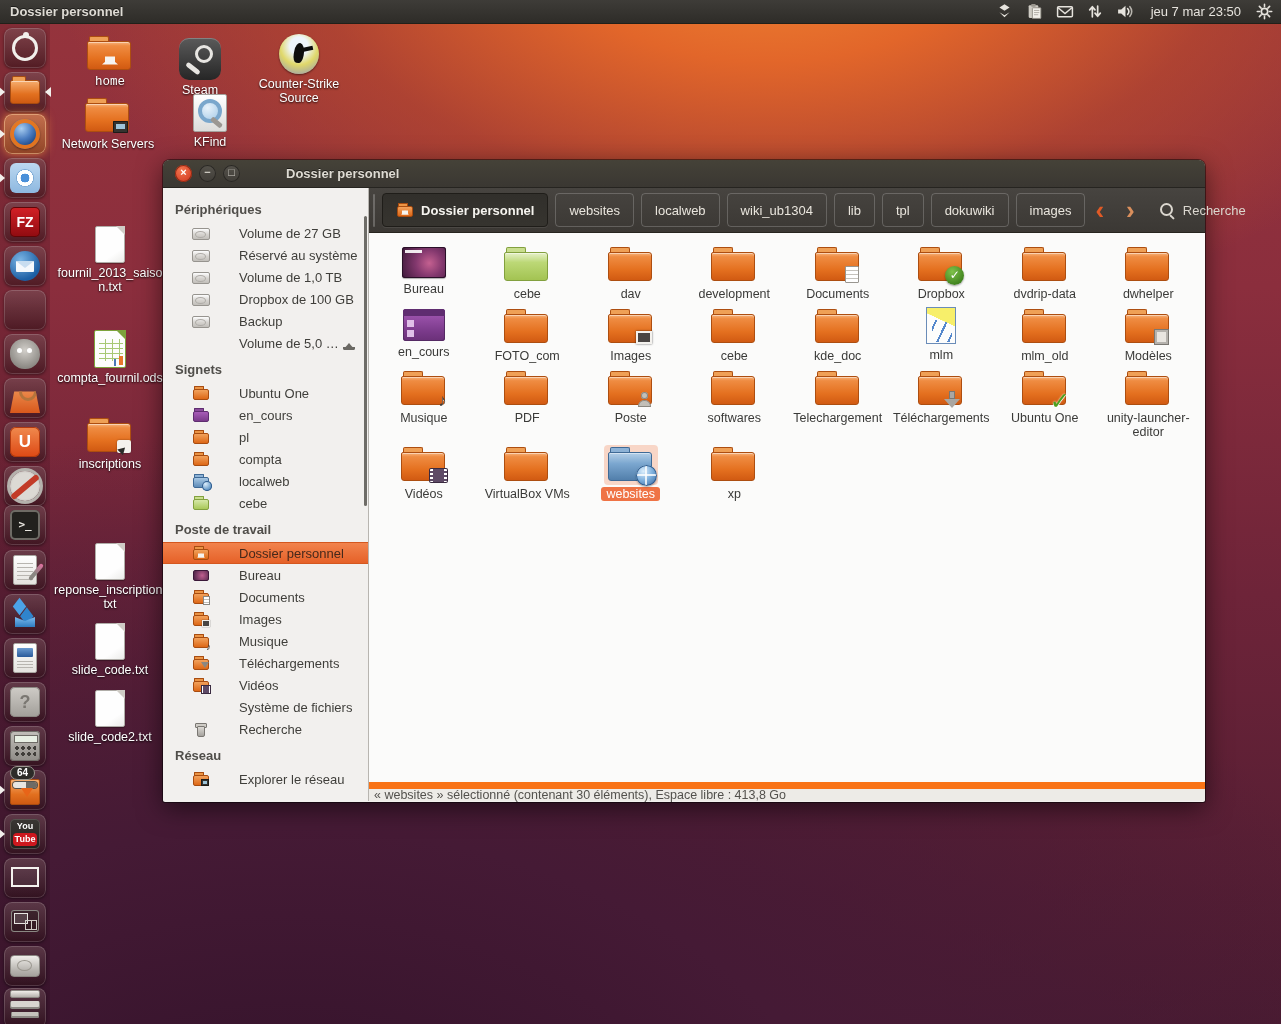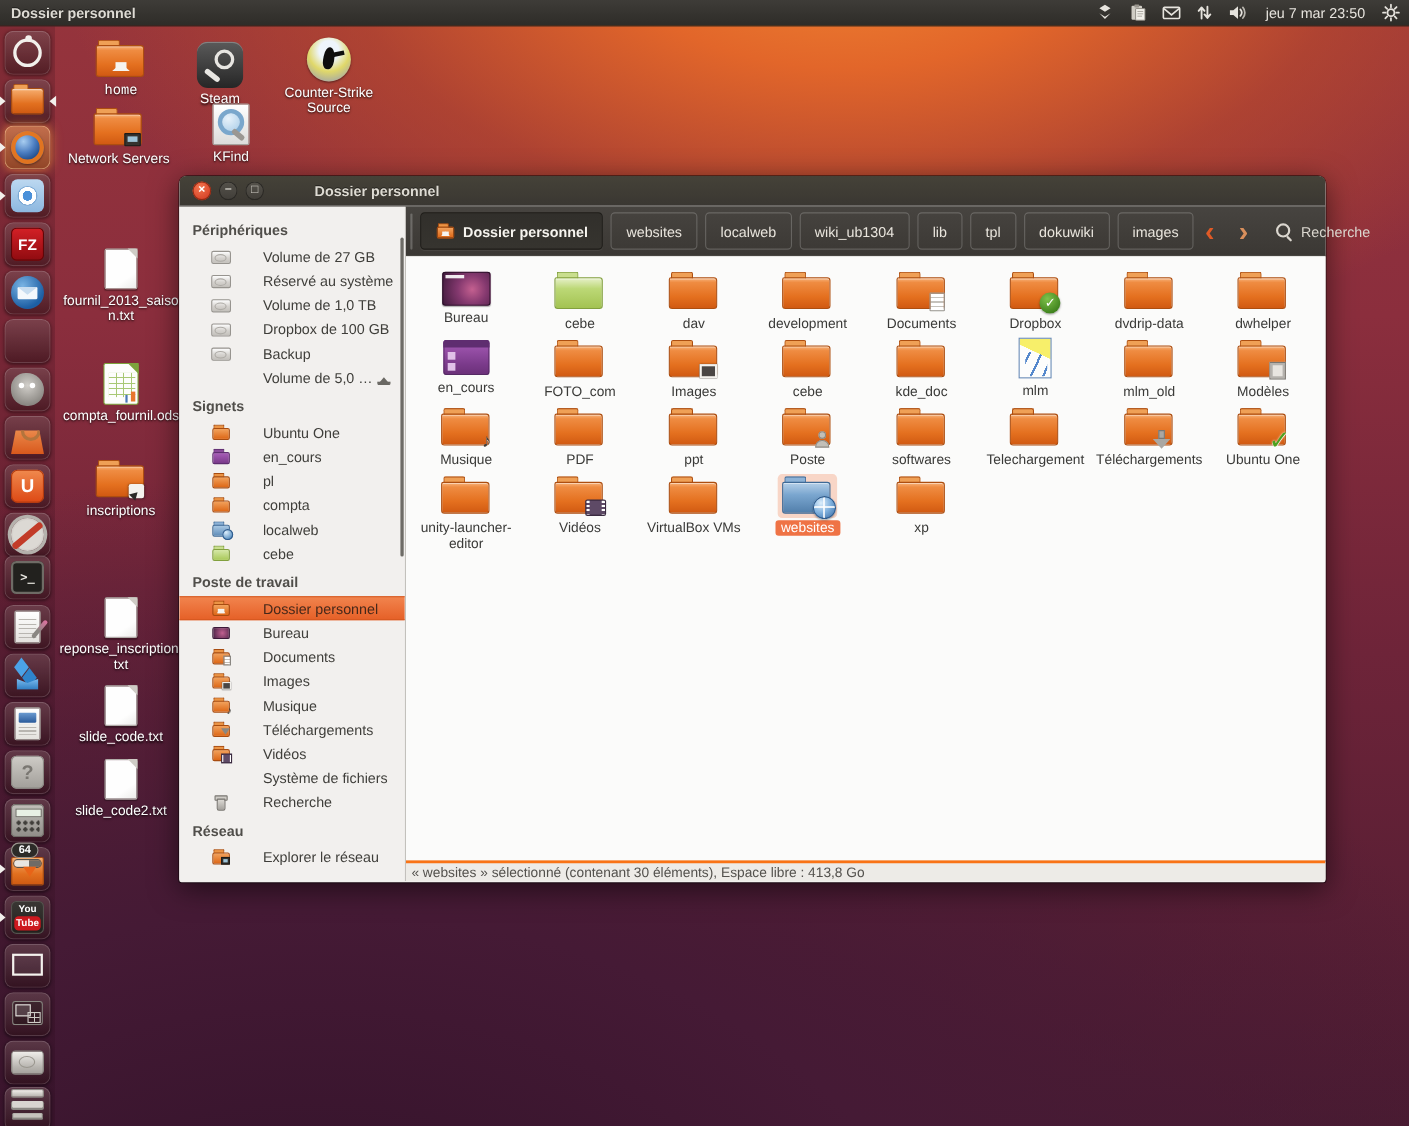--- a/index.html
+++ b/index.html
@@ -195,21 +195,21 @@
   .search-glass::after{content:'';position:absolute;right:0;bottom:0;width:6px;height:2px;background:#dbd7cf;transform:rotate(45deg);border-radius:1px;}
   
   #files{flex:1;background:#fbfbfa;overflow:hidden;padding:6px 0 0 3px;
     display:grid;grid-template-columns:repeat(8,103.5px);grid-auto-rows:min-content;align-content:start;}
   .f-item{display:flex;flex-direction:column;align-items:center;padding-top:6px;cursor:pointer;min-height:54px;}
   .f-icon-wrap{padding:2px 4px;border-radius:4px;}
   .f-item.selected .f-icon-wrap{background:rgba(240,120,70,.28);}
   .f-label{margin-top:2px;font-size:12.5px;color:#3a3a38;text-align:center;line-height:1.12;max-width:100px;overflow-wrap:break-word;word-break:break-word;}
   .f-item.selected .f-label-text{background:#ef7345;color:#fff;border-radius:3px;padding:0 5px;box-decoration-break:clone;}
   
-  #statusbar{height:19px;background:#edebe7;border-top:3px solid #f97316;display:flex;align-items:center;
+  #statusbar{height:19px;background:#edebe7;border-top:7px solid #f97316;display:flex;align-items:center;
     font-size:12.5px;color:#53514d;padding-left:5px;border-radius:0 0 2px 0;}
 
   
   .mi{width:18px;height:15px;position:relative;flex:none;margin-right:9px;}
   .mi-folder::before{content:'';position:absolute;top:0;left:2px;width:8px;height:3px;background:#eb9445;border:1px solid #a84c10;border-bottom:none;border-radius:1px 1px 0 0;}
   .mi-folder::after{content:'';position:absolute;top:3px;left:1px;right:1px;bottom:1px;background:linear-gradient(#f2a25c,#dd6716);border:1px solid #a84c10;border-radius:2px;}
   .mi-folder-purple::before{background:#8a4a9a;border-color:#5f2d70;}
   .mi-folder-purple::after{background:linear-gradient(#a85cb8,#7a3a8a);border-color:#5f2d70;}
   .mi-folder-green::before{background:#c9de8e;border-color:#82a03e;}
   .mi-folder-green::after{background:linear-gradient(#d6e8a8,#a9c959);border-color:#82a03e;}
@@ -688,26 +688,20 @@
             <div class="f-label"><span class="f-label-text">Musique</span></div>
           </div>
           <div class="f-item">
             <span class="f-icon-wrap">
               <span class="gi gi-folder gi-folder"></span>
             </span>
             <div class="f-label"><span class="f-label-text">PDF</span></div>
           </div>
           <div class="f-item">
             <span class="f-icon-wrap">
-              <span class="gi gi-folder gi-folder"></span>
-            </span>
-            <div class="f-label"><span class="f-label-text">ppt</span></div>
-          </div>
-          <div class="f-item">
-            <span class="f-icon-wrap">
               <span class="gi gi-folder gi-folder-public">
                 <span class="em em-person"></span>
               </span>
             </span>
             <div class="f-label"><span class="f-label-text">Poste</span></div>
           </div>
           <div class="f-item">
             <span class="f-icon-wrap">
               <span class="gi gi-folder gi-folder"></span>
             </span>

